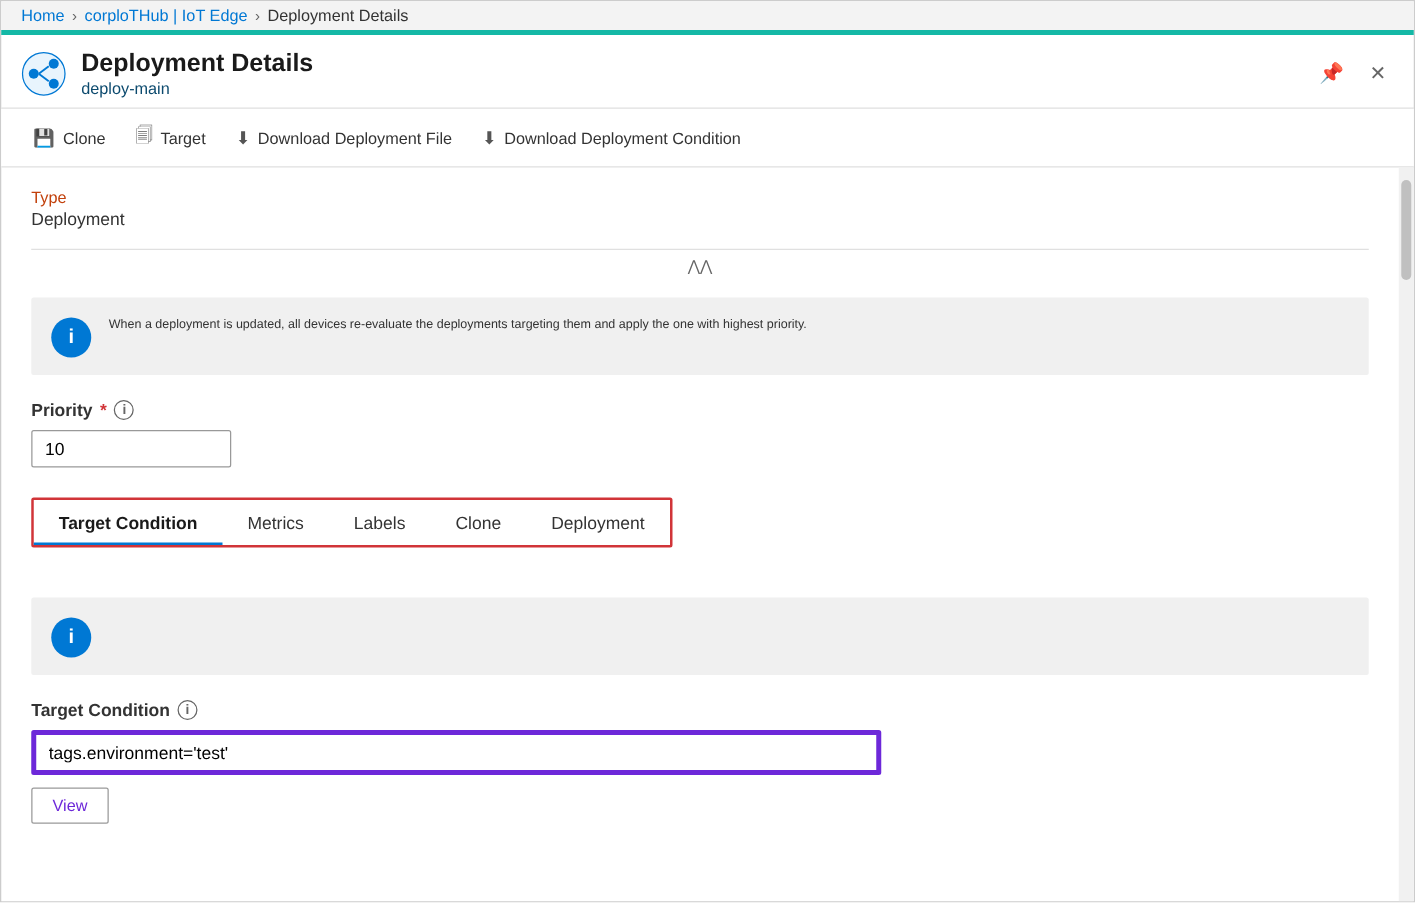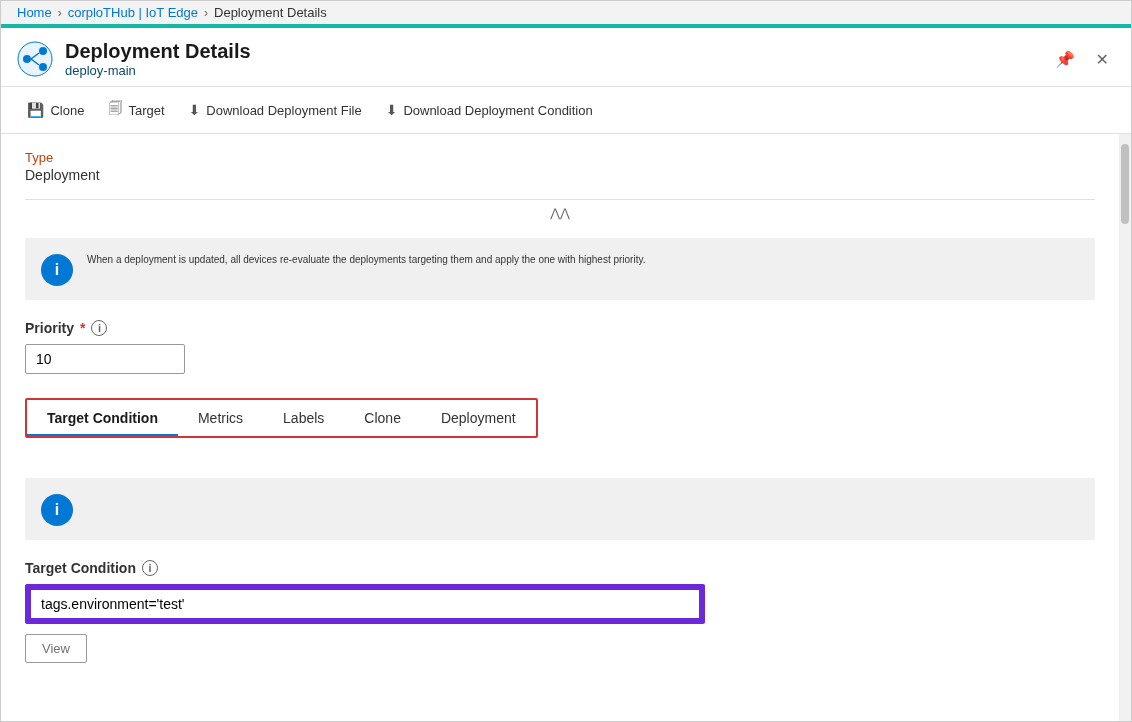--- a/index.html
+++ b/index.html
@@ -236,35 +236,35 @@
       font-size: 14px;
       font-weight: 600;
       margin-bottom: 8px;
       display: flex;
       align-items: center;
       gap: 6px;
     }
     .tc-input {
       width: 680px;
       padding: 6px 10px;
-      border: 6px solid #6d28d9;
+      border: 4px solid #6d28d9;
       border-radius: 2px;
       font-size: 14px;
       outline: none;
       margin-bottom: 10px;
       display: block;
     }
     .view-btn {
       padding: 6px 16px;
       background: #fff;
       border: 1px solid #999;
       border-radius: 2px;
       cursor: pointer;
       font-size: 13px;
-      color: #737373;
+      color: #6d28d9;
     }
     .outer-wrapper {
       display: flex;
       flex-direction: row;
       flex: 1;
       overflow: hidden;
     }
     .scroll-area {
       flex: 1;
       overflow-y: auto;

